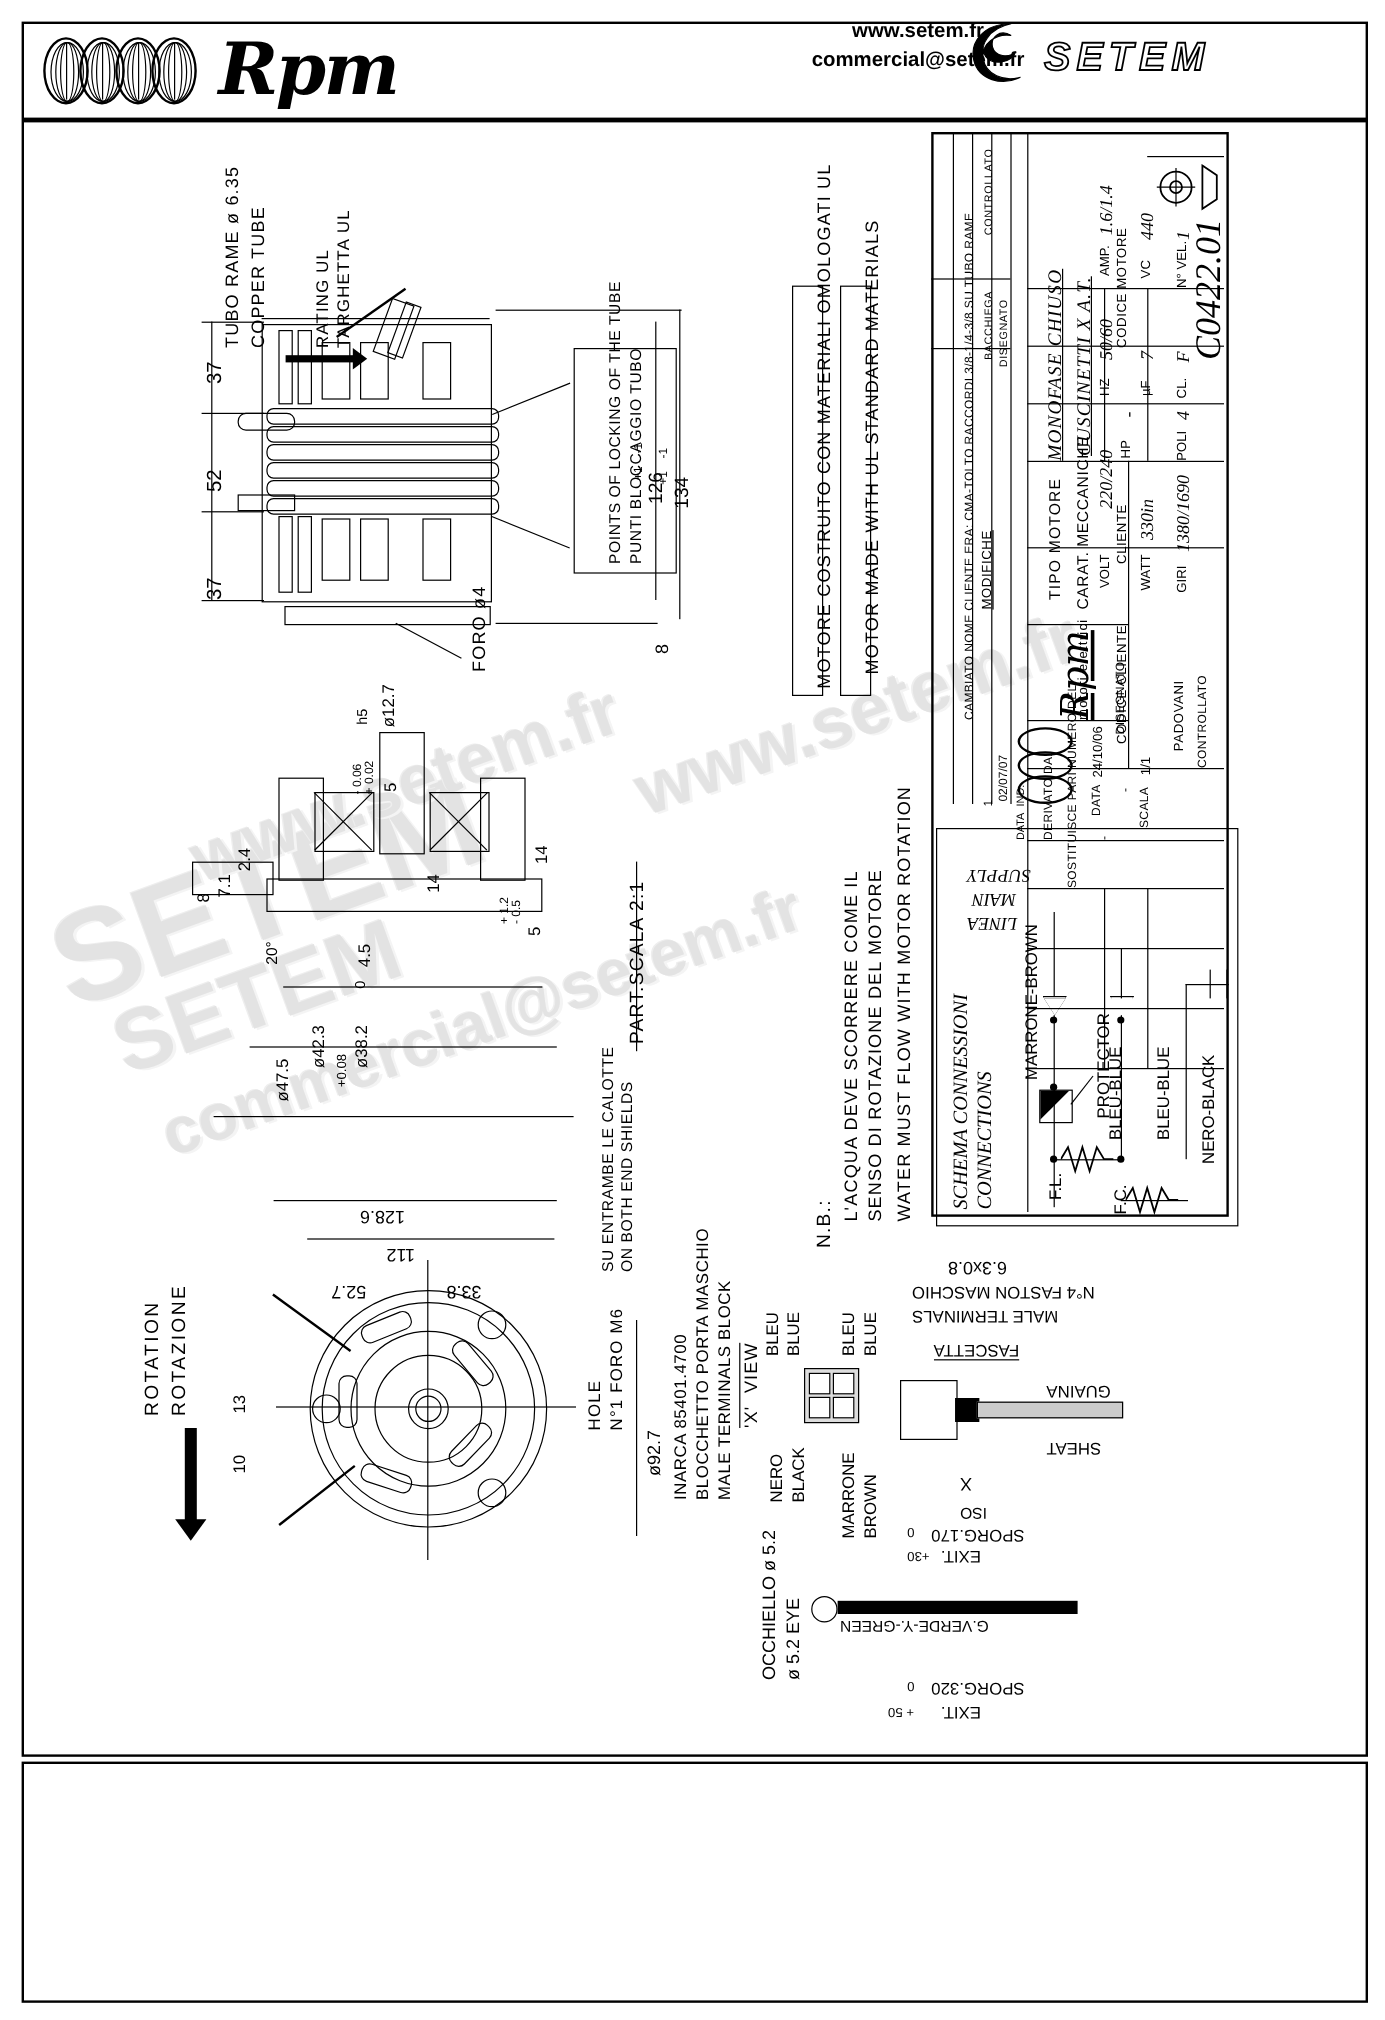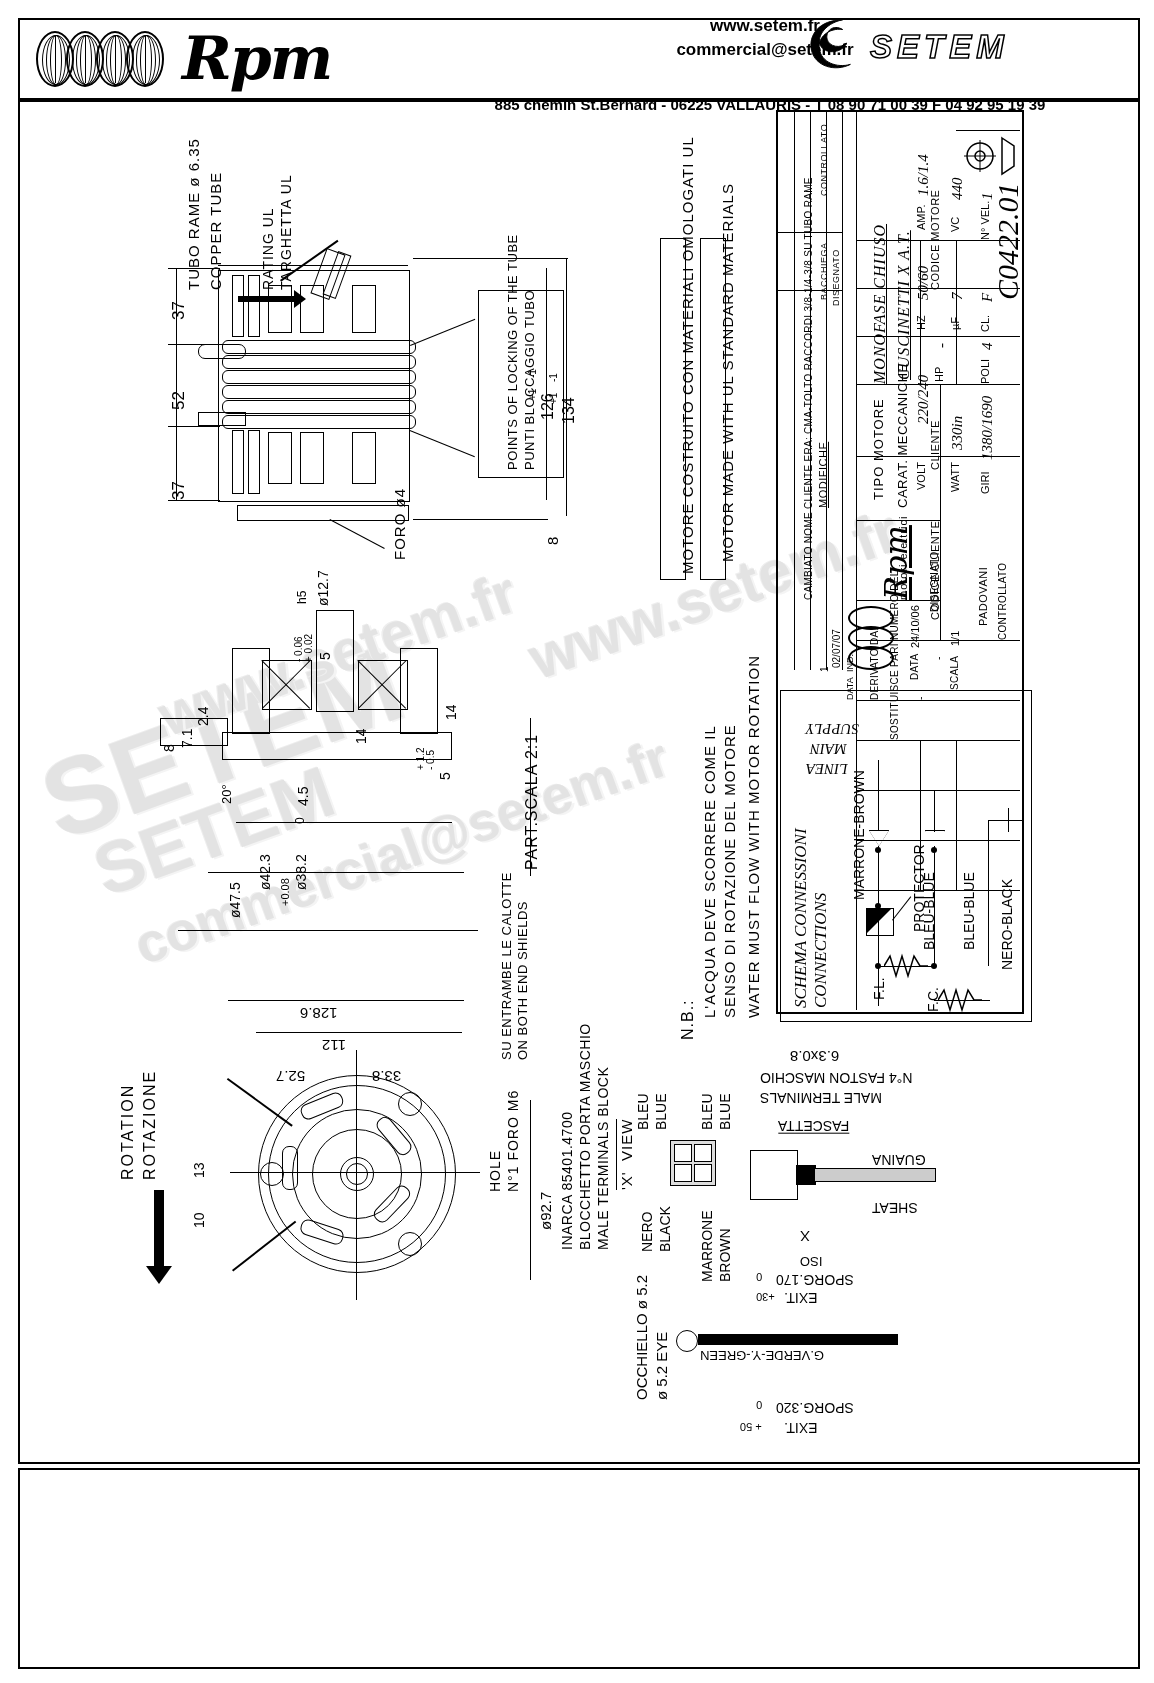--- a/index.html
+++ b/index.html
@@ -483,21 +483,20 @@
     <div class="t rot90" style="left:930px;top:612px;font-size:10px;letter-spacing:.3px;">DISEGNATO</div>
     <div class="t rot90" style="left:978px;top:626px;font-size:11px;letter-spacing:.5px;">PADOVANI</div>
     <div class="t rot90" style="left:998px;top:640px;font-size:10px;letter-spacing:.3px;">CONTROLLATO</div>
   </div>
 
   <div class="bdr" id="ftbox"></div>
   <div id="setemInfo">
     <div class="sline">www.setem.fr</div>
     <div class="sline" style="margin-top:4px;">commercial@setem.fr</div>
   </div>
-  <div id="addr">885 chemin St.Bernard  -  06225 VALLAURIS  -  T 08 90 71 00 39   F 04 92 95 19 39</div>
   <div id="setemLogo">
     <svg class="swirl" viewBox="0 0 64 64">
       <path d="M44 6 C20 6 8 22 12 38 C16 54 36 60 52 52 C38 56 22 50 20 36 C18 24 30 14 44 16 C34 10 26 18 28 26 C30 34 42 36 48 30 C44 40 28 42 22 34 C16 26 24 10 44 6 Z" fill="#000" stroke="#000" stroke-width="1"></path>
     </svg>
     <div class="sname">SETEM</div>
   </div>
 
 </div>
 
 </body></html>

